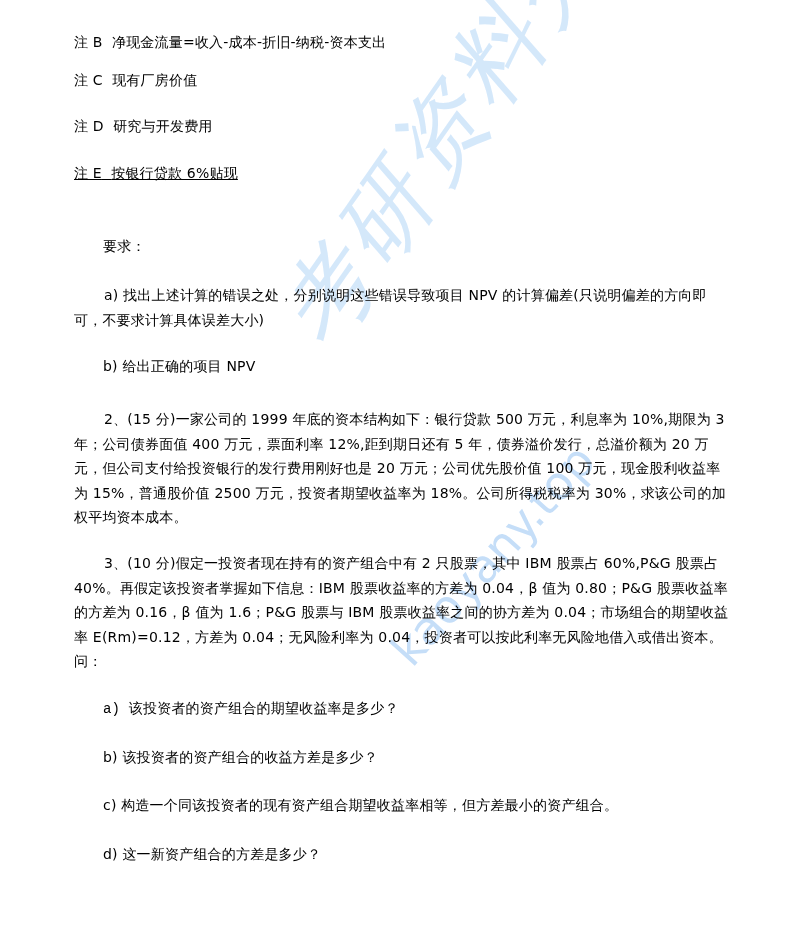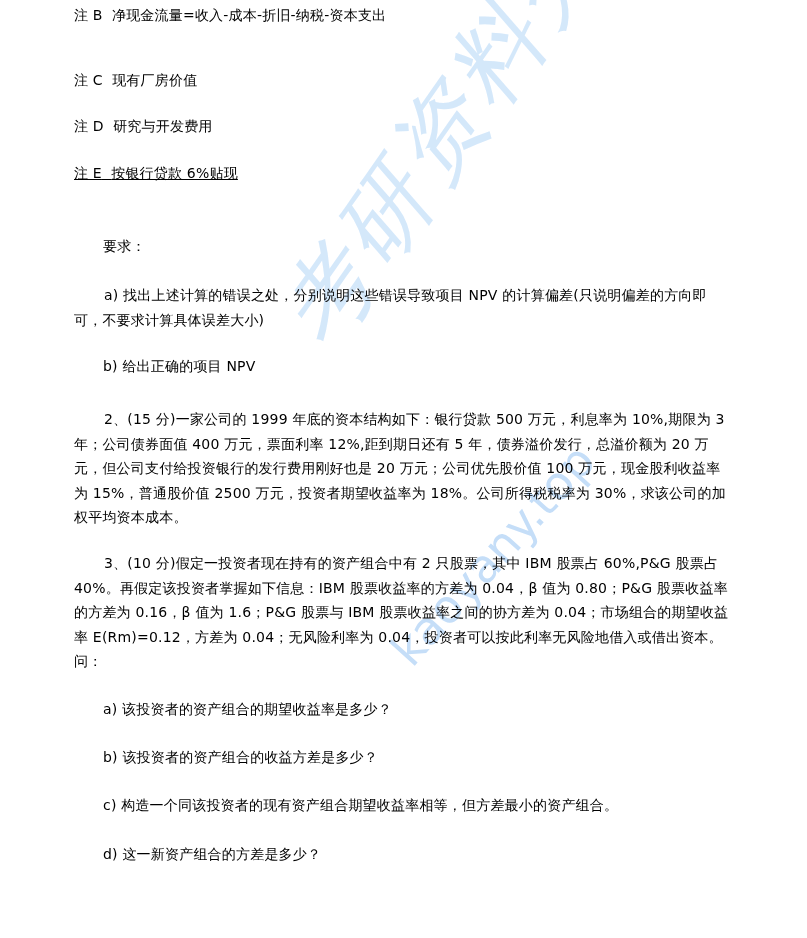--- a/index.html
+++ b/index.html
@@ -16,21 +16,21 @@
 </head>
 <body>
 
 <div class="page">
 
   <div class="watermark wm-cn">考研资料分享</div>
   <div class="watermark wm-url">kaoyany.top</div>
 
   <div class="content">
 
-    <div class="line" style="left:74px; top:3px;">
+    <div class="line" style="left:74px; top:30px;">
       <span>注 B</span>&nbsp;
       <span>净现金流量=收入-成本-折旧-纳税-资本支出</span>
     </div>
     <div class="line" style="left:74px; top:68px;">
       <span>注 C</span>&nbsp;
       <span>现有厂房价值</span>
     </div>
     <div class="line" style="left:74px; top:114px;">
       <span>注 D</span>&nbsp;
       <span>研究与开发费用</span>
@@ -43,19 +43,19 @@
     <div class="line" style="left:103px; top:234px;">要求：</div>
 
     <div class="para" style="left:74px; top:283px; text-indent:30px;">a) 找出上述计算的错误之处，分别说明这些错误导致项目 NPV 的计算偏差(只说明偏差的方向即可，不要求计算具体误差大小)</div>
 
     <div class="line" style="left:103px; top:354px;text-align:right;">b) 给出正确的项目 NPV</div>
 
     <div class="para" style="left:74px; top:407px; text-indent:30px;">2、(15 分)一家公司的 1999 年底的资本结构如下：银行贷款 500 万元，利息率为 10%,期限为 3 年；公司债券面值 400 万元，票面利率 12%,距到期日还有 5 年，债券溢价发行，总溢价额为 20 万元，但公司支付给投资银行的发行费用刚好也是 20 万元；公司优先股价值 100 万元，现金股利收益率为 15%，普通股价值 2500 万元，投资者期望收益率为 18%。公司所得税税率为 30%，求该公司的加权平均资本成本。</div>
 
     <div class="para" style="left:74px; top:551px; text-indent:30px;">3、(10 分)假定一投资者现在持有的资产组合中有 2 只股票，其中 IBM 股票占 60%,P&amp;G 股票占 40%。再假定该投资者掌握如下信息：IBM 股票收益率的方差为 0.04，β 值为 0.80；P&amp;G 股票收益率的方差为 0.16，β 值为 1.6；P&amp;G 股票与 IBM 股票收益率之间的协方差为 0.04；市场组合的期望收益率 E(Rm)=0.12，方差为 0.04；无风险利率为 0.04，投资者可以按此利率无风险地借入或借出资本。问：</div>
 
-    <div class="line" style="left:103px; top:697px;">a) 该投资者的资产组合的期望收益率是多少？</div>
+    <div class="line" style="left:103px; top:697px;font-family:Liberation Mono, monospace;">a) 该投资者的资产组合的期望收益率是多少？</div>
     <div class="line" style="left:103px; top:745px;">b) 该投资者的资产组合的收益方差是多少？</div>
     <div class="line" style="left:103px; top:793px;">c) 构造一个同该投资者的现有资产组合期望收益率相等，但方差最小的资产组合。</div>
     <div class="line" style="left:103px; top:842px;text-align:center;">d) 这一新资产组合的方差是多少？</div>
 
   </div>
 </div>
 
 </body></html>

